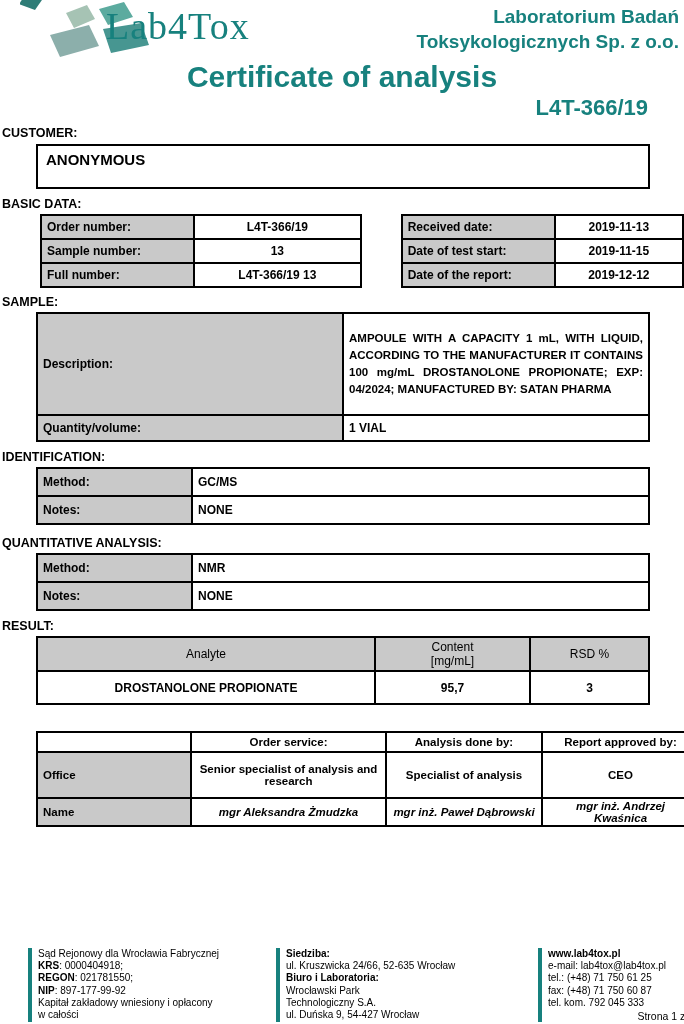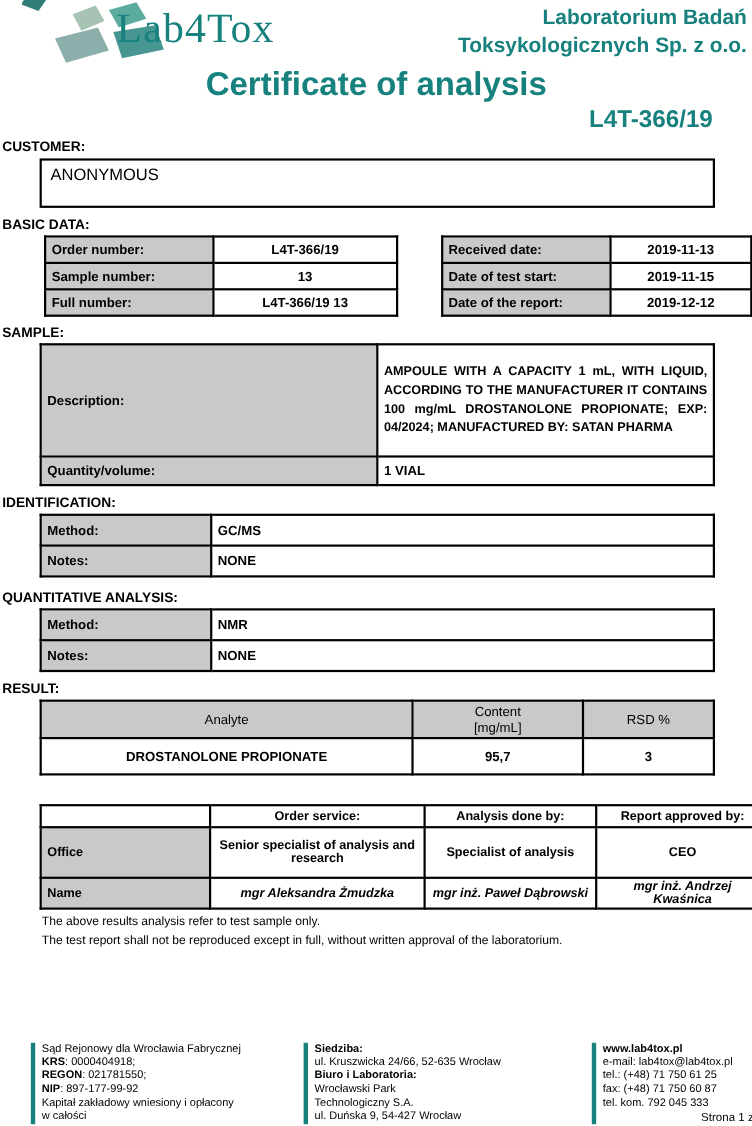--- a/index.html
+++ b/index.html
@@ -15,21 +15,21 @@
   .doc-title{margin-top:2px;text-align:center;font-size:30px;line-height:34px;
              font-weight:bold;color:var(--teal);}
   .cert-number{margin:2px 36px 0 0;text-align:right;font-size:22px;line-height:24px;
                font-weight:bold;color:var(--teal);}
   
   .sec-h{margin:0 0 0 2px;font-size:12.5px;line-height:15px;font-weight:bold;}
   .mt6{margin-top:6px;}.mt8{margin-top:8px;}.mt7{margin-top:7px;}
   .mt12{margin-top:11px;}
   
   .customer-box{margin:3px 34px 0 36px;height:36px;border:2px solid #000;
-                padding:5px 0 0 8px;font-size:15px;font-weight:normal;}
+                padding:5px 0 0 8px;font-size:15px;font-weight:bold;}
   
   table{border-collapse:collapse;table-layout:fixed;}
   .bordered{border:2px solid #000;margin-left:36px;margin-top:2px;}
   .bordered td,.bordered th{border:2px solid #000;padding:1px 5px;font-size:12px;
                             font-weight:bold;overflow:hidden;}
   .lbl{background:var(--gray);text-align:left;}
   .ctr{text-align:center;}
   .basic-wrap{display:flex;margin-top:2px;}
   .basic-wrap table{margin-top:0;}
   .basic-left{margin-left:40px;width:327px;}
@@ -205,24 +205,20 @@
     </tr>
     <tr class="sig-name-row">
       <td class="lbl">Name</td>
       <td class="sig-name">mgr Aleksandra Żmudzka</td>
       <td class="sig-name">mgr inż. Paweł Dąbrowski</td>
       <td class="sig-name">mgr inż. Andrzej Kwaśnica</td>
     </tr>
   </tbody>
     </table>
 
-  <div class="notes">
-    <div>The above results analysis refer to test sample only.</div>
-    <div>The test report shall not be reproduced except in full, without written approval of the laboratorium.</div>
-  </div>
 
   <div class="footer">
     <div class="footer-col fc1">
       <div><span class="b"></span><span>Sąd Rejonowy dla Wrocławia Fabrycznej</span></div>
       <div><span class="b">KRS</span><span>: 0000404918;</span></div>
       <div><span class="b">REGON</span><span>: 021781550;</span></div>
       <div><span class="b">NIP</span><span>: 897-177-99-92</span></div>
       <div><span class="b"></span><span>Kapitał zakładowy wniesiony i opłacony</span></div>
       <div><span class="b"></span><span>w całości</span></div>
     </div>

